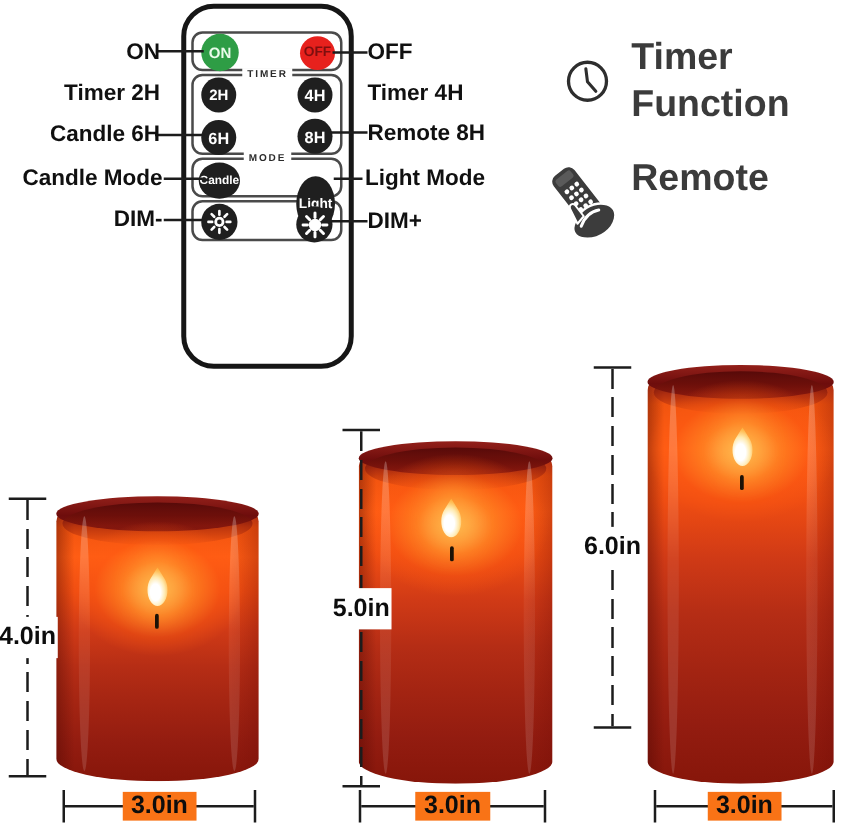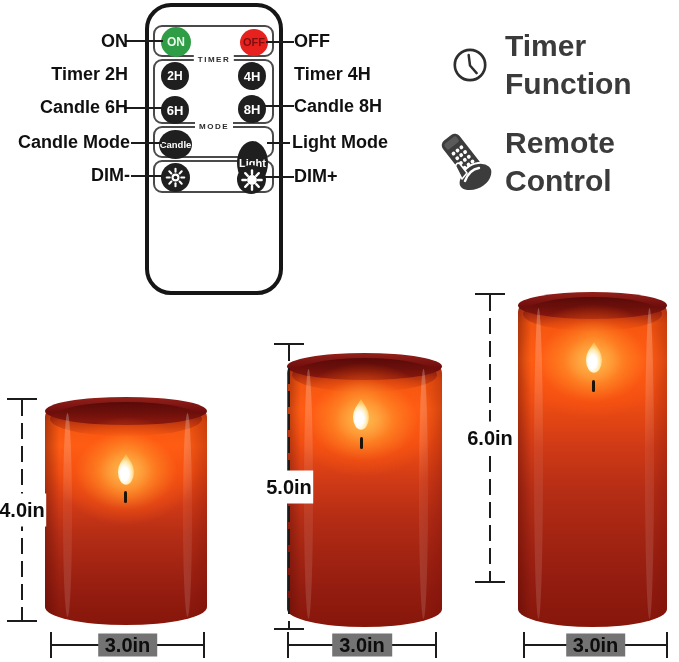--- a/index.html
+++ b/index.html
@@ -88,21 +88,21 @@
   .vdim::before{top:0;} .vdim::after{bottom:0;}
   .vline{position:absolute;left:50%;margin-left:-1px;top:2px;bottom:2px;width:2px;
     background:repeating-linear-gradient(180deg,#1c1c1c 0 16px,transparent 16px 23px);}
   .vlabel{position:absolute;top:50%;left:50%;transform:translate(-50%,-50%);
     background:#fff;padding:5px 1px;font-size:20px;font-weight:700;color:#0d0d0d;white-space:nowrap;}
   .hdim{position:absolute;height:26px;top:632px;z-index:8;}
   .hdim::before,.hdim::after{content:"";position:absolute;top:0;bottom:0;width:2px;background:#1c1c1c;}
   .hdim::before{left:0;} .hdim::after{right:0;}
   .hline{position:absolute;top:50%;margin-top:-1px;left:2px;right:2px;height:2px;background:#1c1c1c;}
   .hlabel{position:absolute;left:50%;top:50%;transform:translate(-50%,-50%);
-    background:#737373;padding:0 7px;font-size:20px;font-weight:700;color:#0d0d0d;white-space:nowrap;}
+    background:#f97316;padding:0 7px;font-size:20px;font-weight:700;color:#0d0d0d;white-space:nowrap;}
 </style>
 </head>
 <body>
 
 <div class="canvas">
 
   <div class="remote">
     <div class="sec sec-onoff"></div>
     <div class="sec sec-timer"></div>
     <div class="sec sec-mode"></div>
@@ -166,21 +166,21 @@
   <div class="callout" style="left:131px;top:175px;width:31px;"></div>
   <div class="callout" style="left:265px;top:176px;width:29px;"></div>
 
   <div class="side-label side-left" style="right:551px;top:31px;">ON</div>
   <div class="side-label side-left" style="right:551px;top:64px;">Timer 2H</div>
   <div class="side-label side-left" style="right:551px;top:97px;">Candle 6H</div>
   <div class="side-label side-left" style="right:549px;top:132px;">Candle Mode</div>
   <div class="side-label side-left" style="right:549px;top:165px;">DIM-</div>
   <div class="side-label" style="left:294px;top:31px;">OFF</div>
   <div class="side-label" style="left:294px;top:64px;">Timer 4H</div>
-  <div class="side-label" style="left:294px;top:96px;">Candle 8H</div>
+  <div class="side-label" style="left:294px;top:96px;">Remote 8H</div>
   <div class="side-label" style="left:292px;top:132px;">Light Mode</div>
   <div class="side-label" style="left:294px;top:166px;">DIM+</div>
 
   <div class="feature-icon" style="left:451px;top:46px;">
     <svg width="38" height="38" viewBox="0 0 40 40">
       <circle cx="20" cy="20" r="16" fill="none" stroke="#2e2e2e" stroke-width="2.8"></circle>
       <path d="M18.6 9.5 L20 20.5 L27 28.5" fill="none" stroke="#2e2e2e" stroke-width="2.6" stroke-linecap="round" stroke-linejoin="round"></path>
     </svg>
   </div>
   <div class="feature-text" style="top:27px;">
@@ -208,21 +208,20 @@
             <circle cx="35.5" cy="34" r="1.9"></circle>
         </g>
       </g>
       <path d="M27 47 C30 37 38 31 46 30 C56 29 62 34 60 42 C58 51 48 58 38 58 C30 58 25 54 27 47 Z" fill="#3c3c3c" stroke="#fff" stroke-width="2"></path>
       <path d="M33 48 C36 40 41 36 47 35" fill="none" stroke="#fff" stroke-width="2.4" stroke-linecap="round"></path>
       <path d="M30 46 L24 34 C23 31 26 29 28 31 L35 40 Z" fill="#3c3c3c" stroke="#fff" stroke-width="1.6" stroke-linejoin="round"></path>
     </svg>
   </div>
   <div class="feature-text" style="top:124px;">
     <div>Remote</div>
-    <div>Control</div>
   </div>
 
   <div class="candle" style="left:45px;top:397px;width:162px;height:228px;">
     <div class="cbody"></div>
     <div class="rim" style="height:28px;"></div>
     <div class="interior"></div>
     <div class="glow" style="left:11px;top:20px;width:140px;height:108px;"></div>
     <div class="streak sl"></div>
     <div class="streak sr"></div>
     <div class="flame-wrap" style="left:69px;top:63px;">

